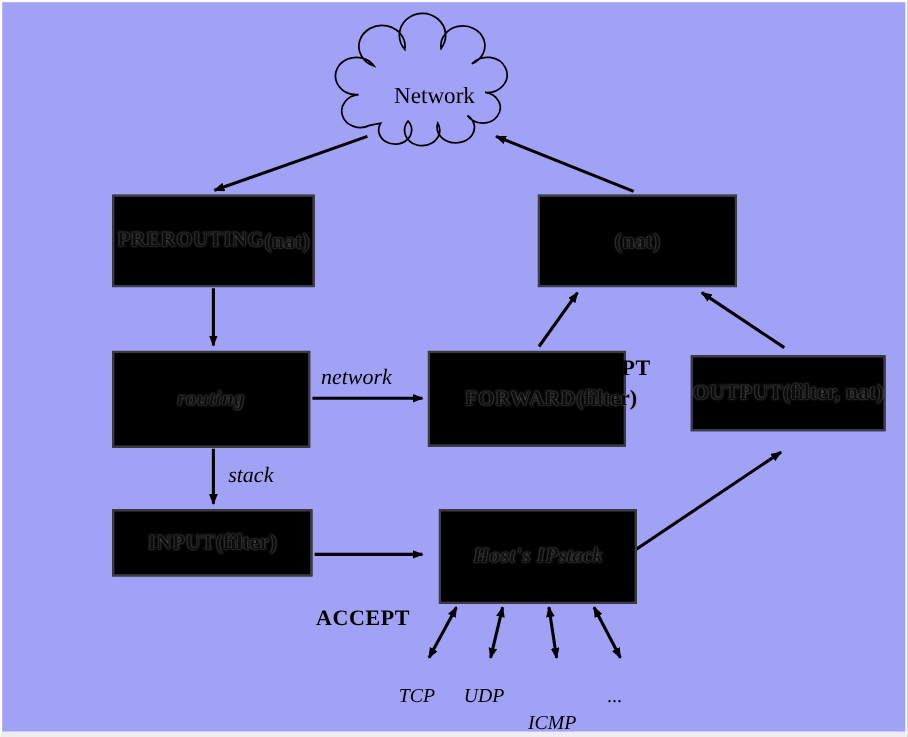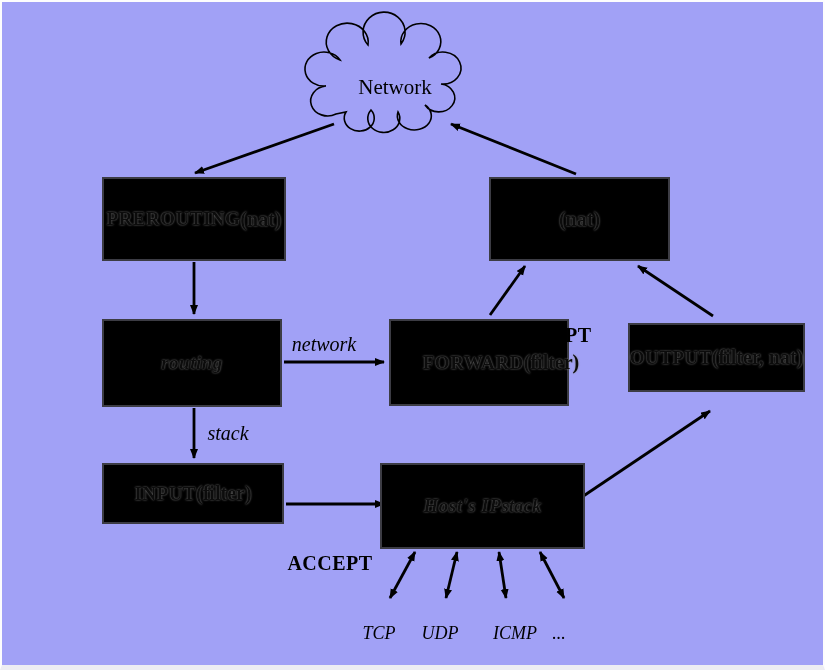--- a/index.html
+++ b/index.html
@@ -46,21 +46,21 @@
   .lbl.proto{font-style:italic;font-size:18px;}
   .cloud-label{font-size:21px;}
 
   
   #box-prerouting {left:100px;top:175px;width:184px;height:84px;}
   #box-postrouting{left:487px;top:175px;width:181px;height:84px;}
   #box-routing    {left:100px;top:317px;width:180px;height:88px;}
   #box-forward    {left:387px;top:317px;width:180px;height:87px;padding-left:44px;}
   #box-output     {left:626px;top:321px;width:177px;height:69px;}
   #box-input      {left:100px;top:461px;width:182px;height:61px;}
-  #box-hostip     {left:378px;top:461px;width:205px;height:86px;}
+  #box-hostip     {left:397px;top:461px;width:180px;height:86px;}
 </style>
 </head>
 <body>
 
 <div class="stage">
 
   <svg class="wires" viewBox="0 0 821 663" xmlns="http://www.w3.org/2000/svg">
     <defs>
       <marker id="ah" markerWidth="11" markerHeight="9" refX="9" refY="4" orient="auto" markerUnits="userSpaceOnUse">
         <path d="M0,0 L10,4 L0,8 z" fill="#000"></path>
@@ -137,16 +137,16 @@
   </div>
 
   <div class="lbl it" style="left:322px;top:342px;">network</div>
   <div class="lbl it" style="left:226px;top:431px;">stack</div>
   <div class="lbl accept" style="left:547px;top:291px;">ACCEPT</div>
   <div class="lbl accept" style="left:725px;top:291px;">ACCEPT</div>
   <div class="lbl accept" style="left:328px;top:519px;">ACCEPT</div>
 
   <div class="lbl proto" style="left:377px;top:631px;">TCP</div>
   <div class="lbl proto" style="left:438px;top:631px;">UDP</div>
-  <div class="lbl proto" style="left:500px;top:631px;margin-left:13px;">ICMP</div>
+  <div class="lbl proto" style="left:500px;top:655px;">ICMP</div>
   <div class="lbl proto" style="left:557px;top:631px;">...</div>
 
 </div>
 
 </body></html>

